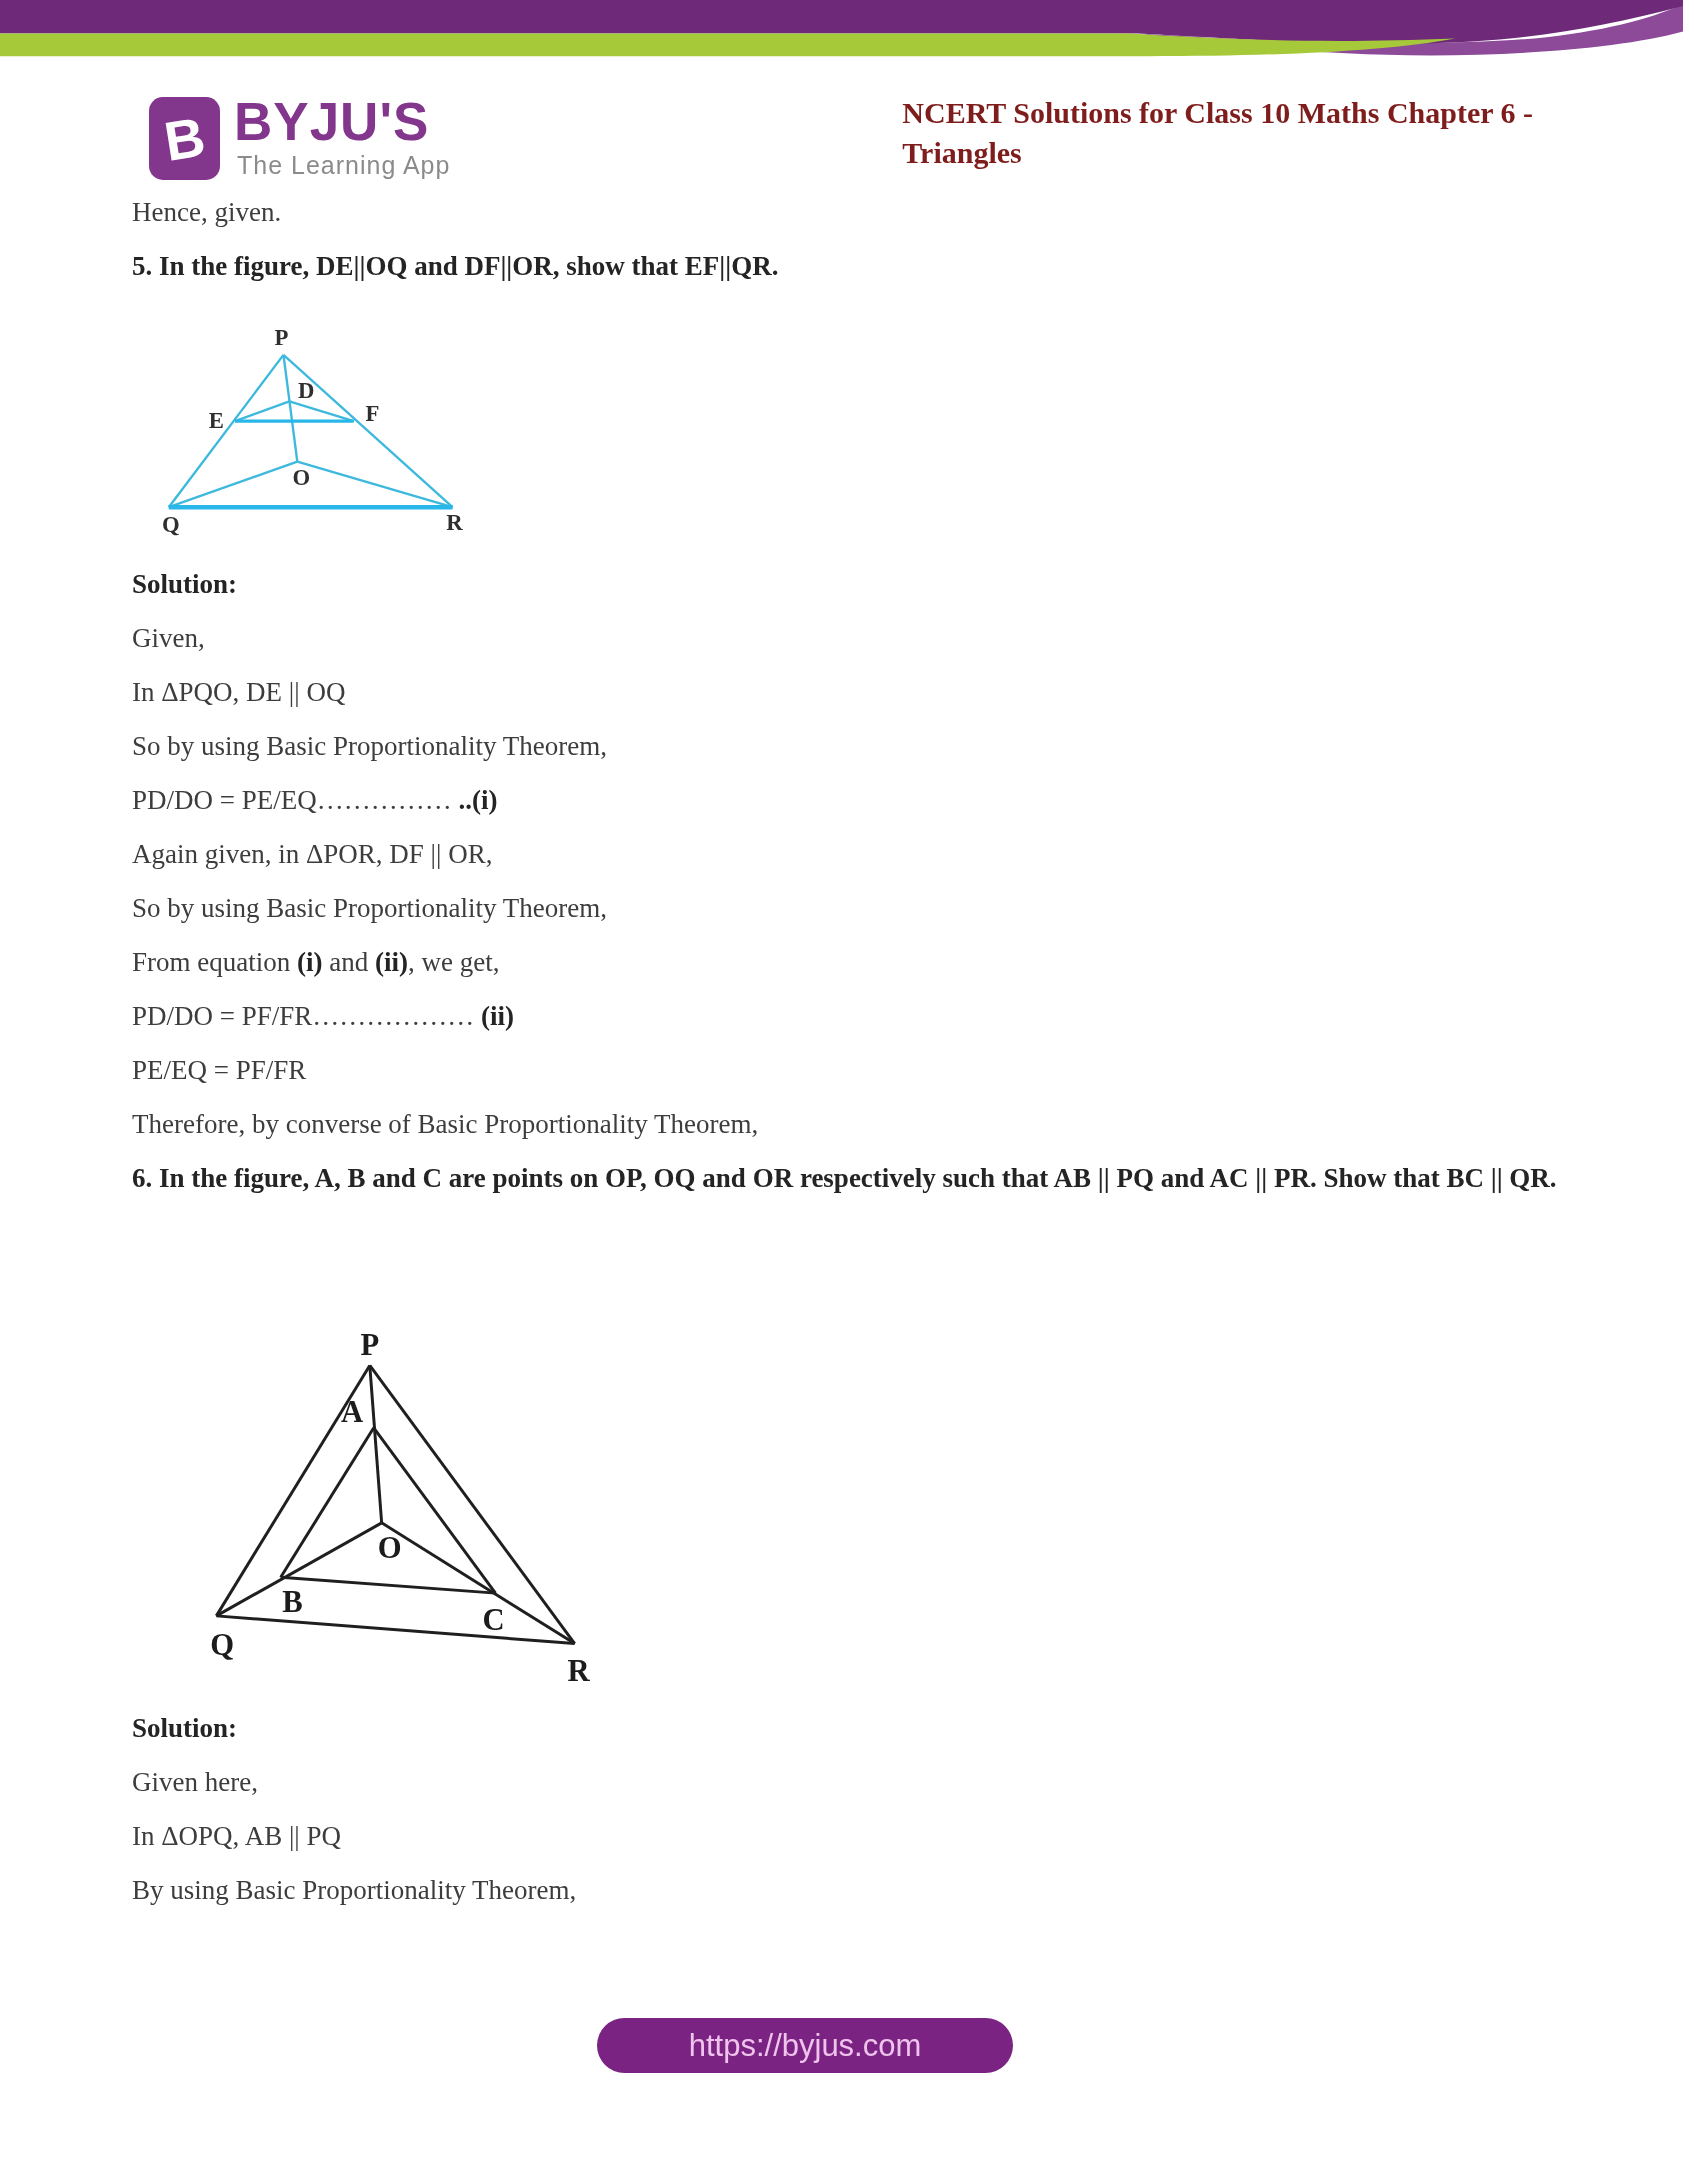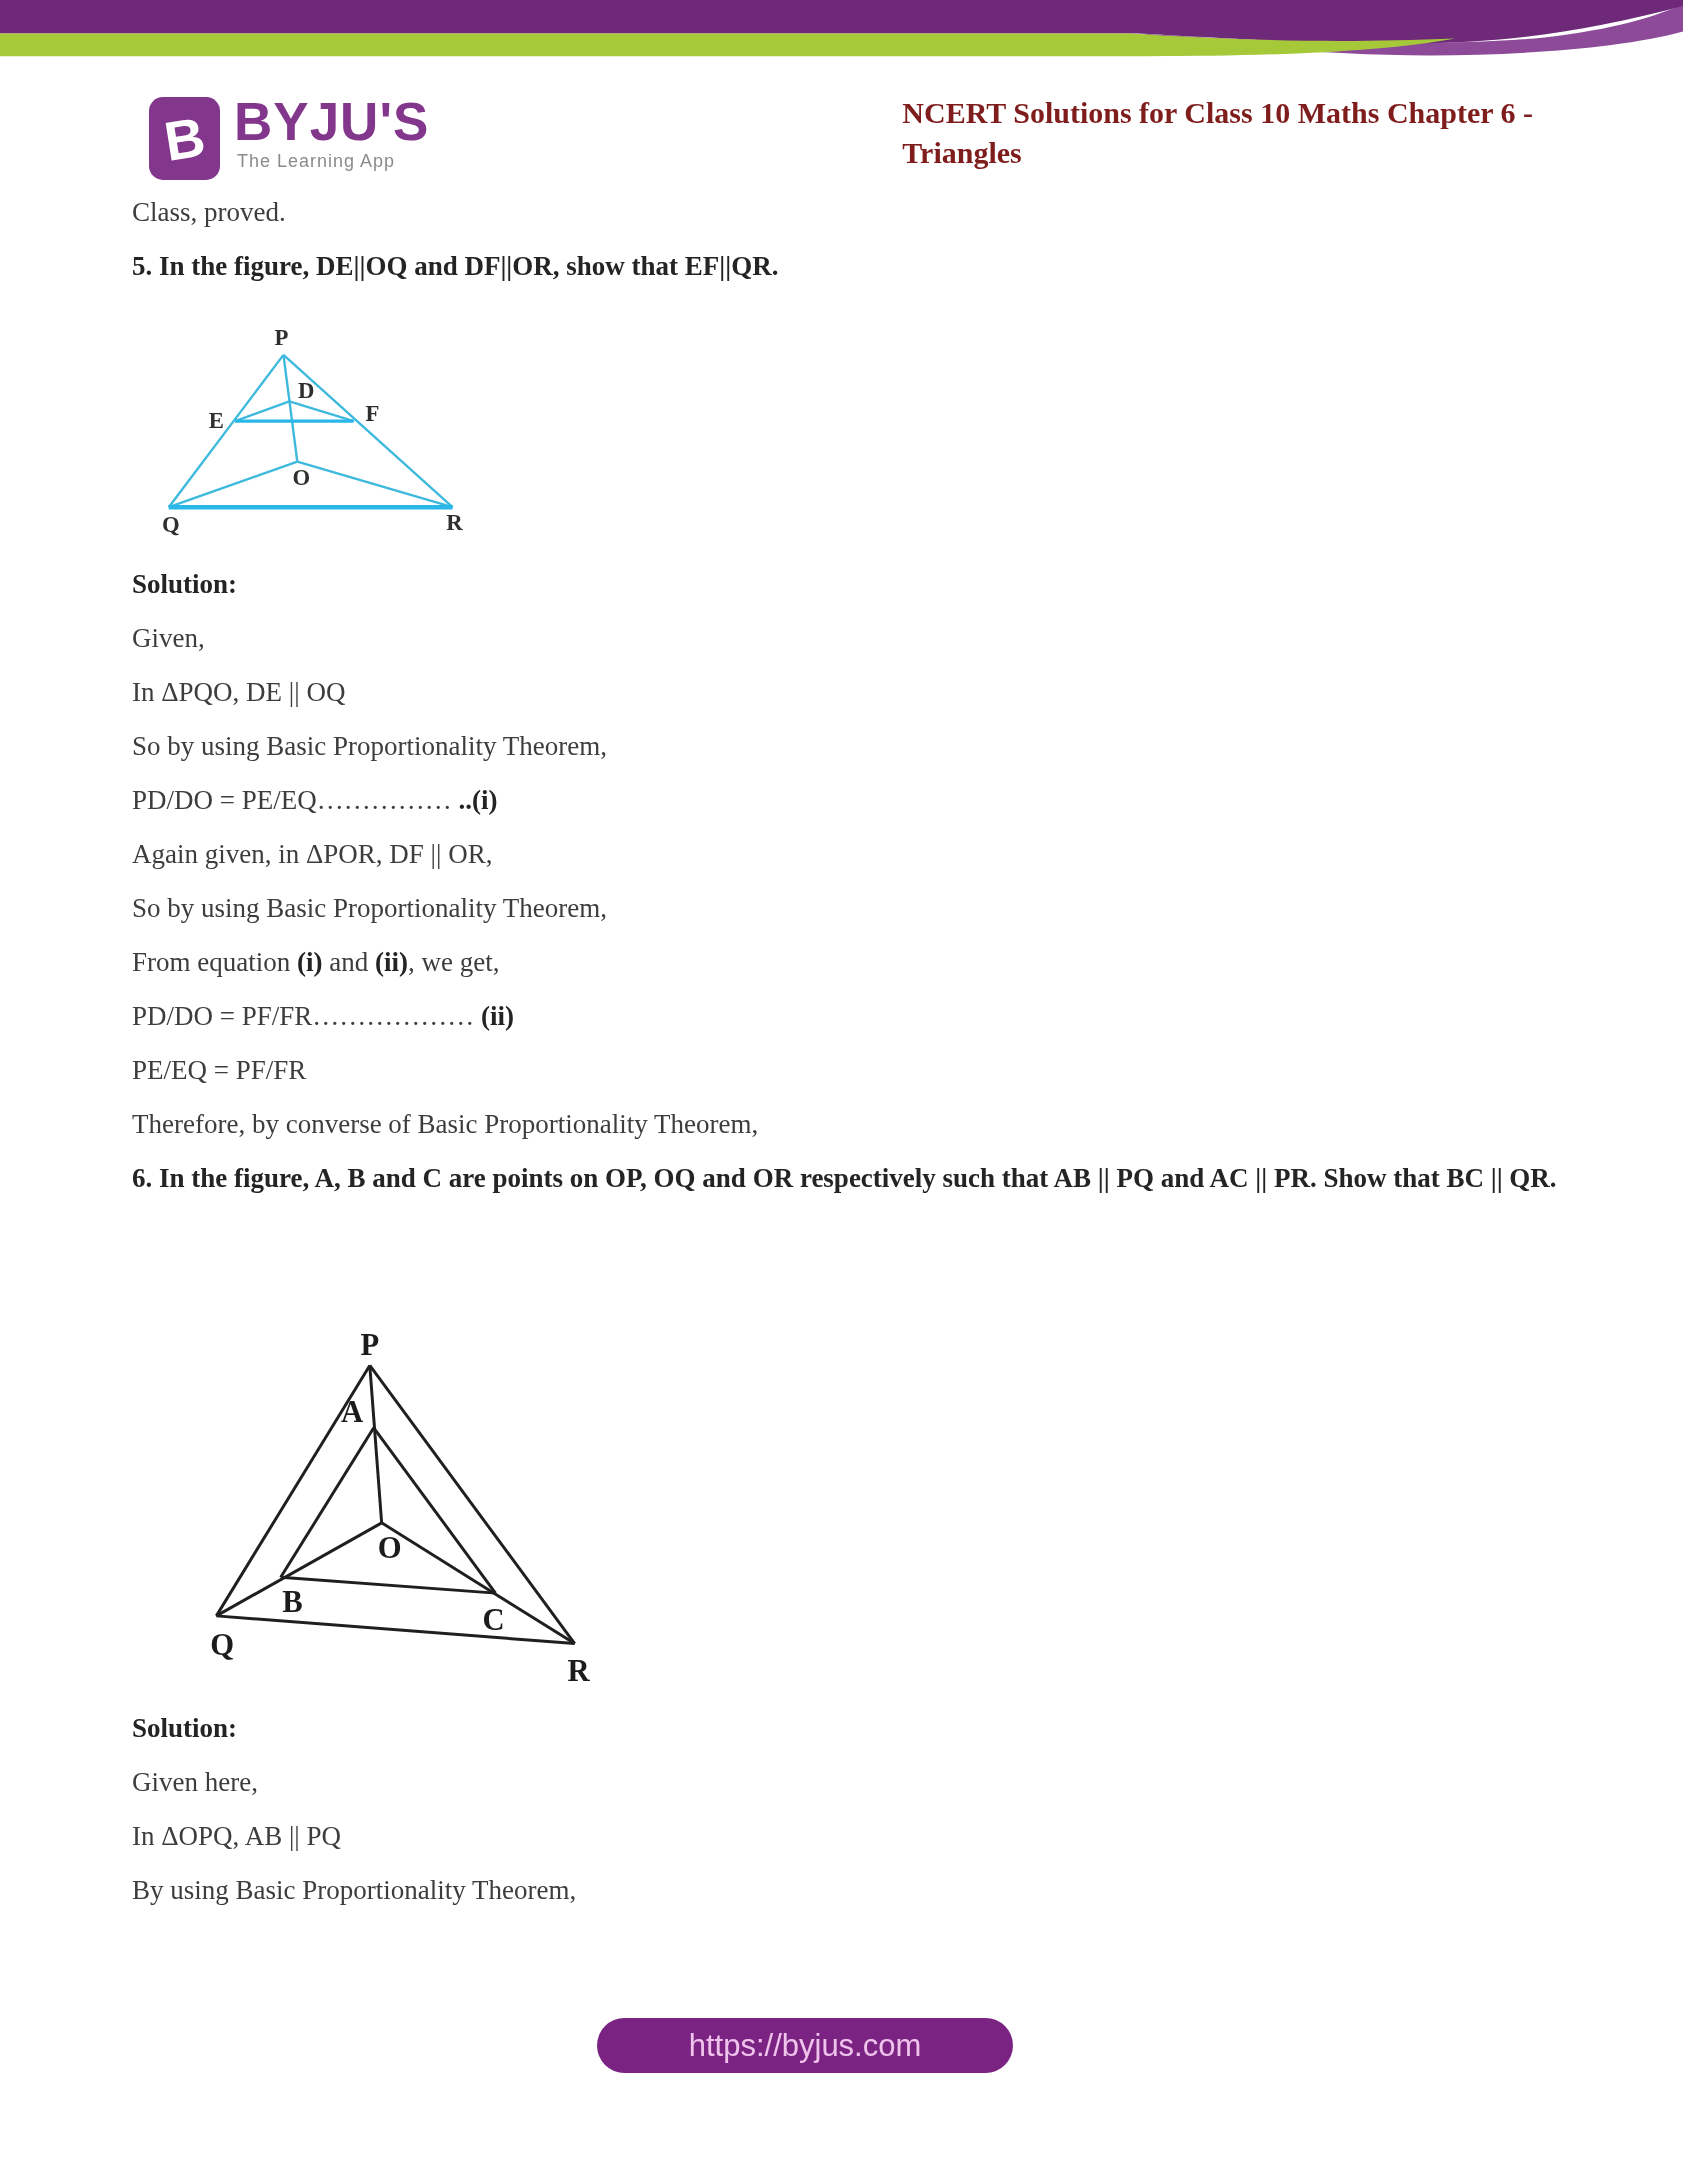--- a/index.html
+++ b/index.html
@@ -10,21 +10,21 @@
   
   .banner{position:absolute;top:0;left:0;width:1683px;height:69px;display:block;}
   
   .logo-icon{position:absolute;left:149px;top:97px;width:71px;height:83px;}
   .logo-word{
     position:absolute;left:234px;top:91px;font-family:"Liberation Sans",sans-serif;
     font-weight:bold;font-size:53px;letter-spacing:1px;color:var(--logo-purple);
   }
   .logo-tag{
     position:absolute;left:237px;top:151px;font-family:"Liberation Sans",sans-serif;
-    font-size:18px;color:var(--tagline-gray);letter-spacing:1px;
+    font-size:25px;color:var(--tagline-gray);letter-spacing:1px;
   }
   
   .doc-title{
     position:absolute;right:150px;top:93px;text-align:left;
     font-weight:bold;font-size:30px;line-height:40px;color:#7f1d1d;
   }
   
   .textblock{position:absolute;left:132px;width:1426px;}
   .textblock p{margin:0 0 18px 0;font-size:27px;line-height:36px;color:var(--text-dark);}
   .textblock p.q{font-weight:bold;color:var(--bold-dark);}
@@ -62,21 +62,21 @@
   </svg>
   <div class="logo-word">BYJU'S</div>
   <div class="logo-tag">The Learning App</div>
 
   <div class="doc-title">
     <div>NCERT Solutions for Class 10 Maths Chapter 6 -</div>
     <div>Triangles</div>
   </div>
 
   <div class="textblock" style="top:194px;">
-      <p><span>Class, proved.</span></p>
+      <p><span>Hence, given.</span></p>
       <p class="q"><span>5. In the figure, DE||OQ and DF||OR, show that EF||QR.</span></p>
     </div>
 
   <svg class="fig1" viewBox="0 0 360 235">
     <g stroke="var(--figure1-line)" stroke-width="2.4" fill="none">
       <line x1="138" y1="36" x2="22" y2="190"></line>
       <line x1="138" y1="36" x2="309" y2="190"></line>
       <line x1="138" y1="36" x2="152" y2="144"></line>
       <line x1="89" y1="103" x2="144" y2="83"></line>
       <line x1="144" y1="83" x2="209" y2="103"></line>

